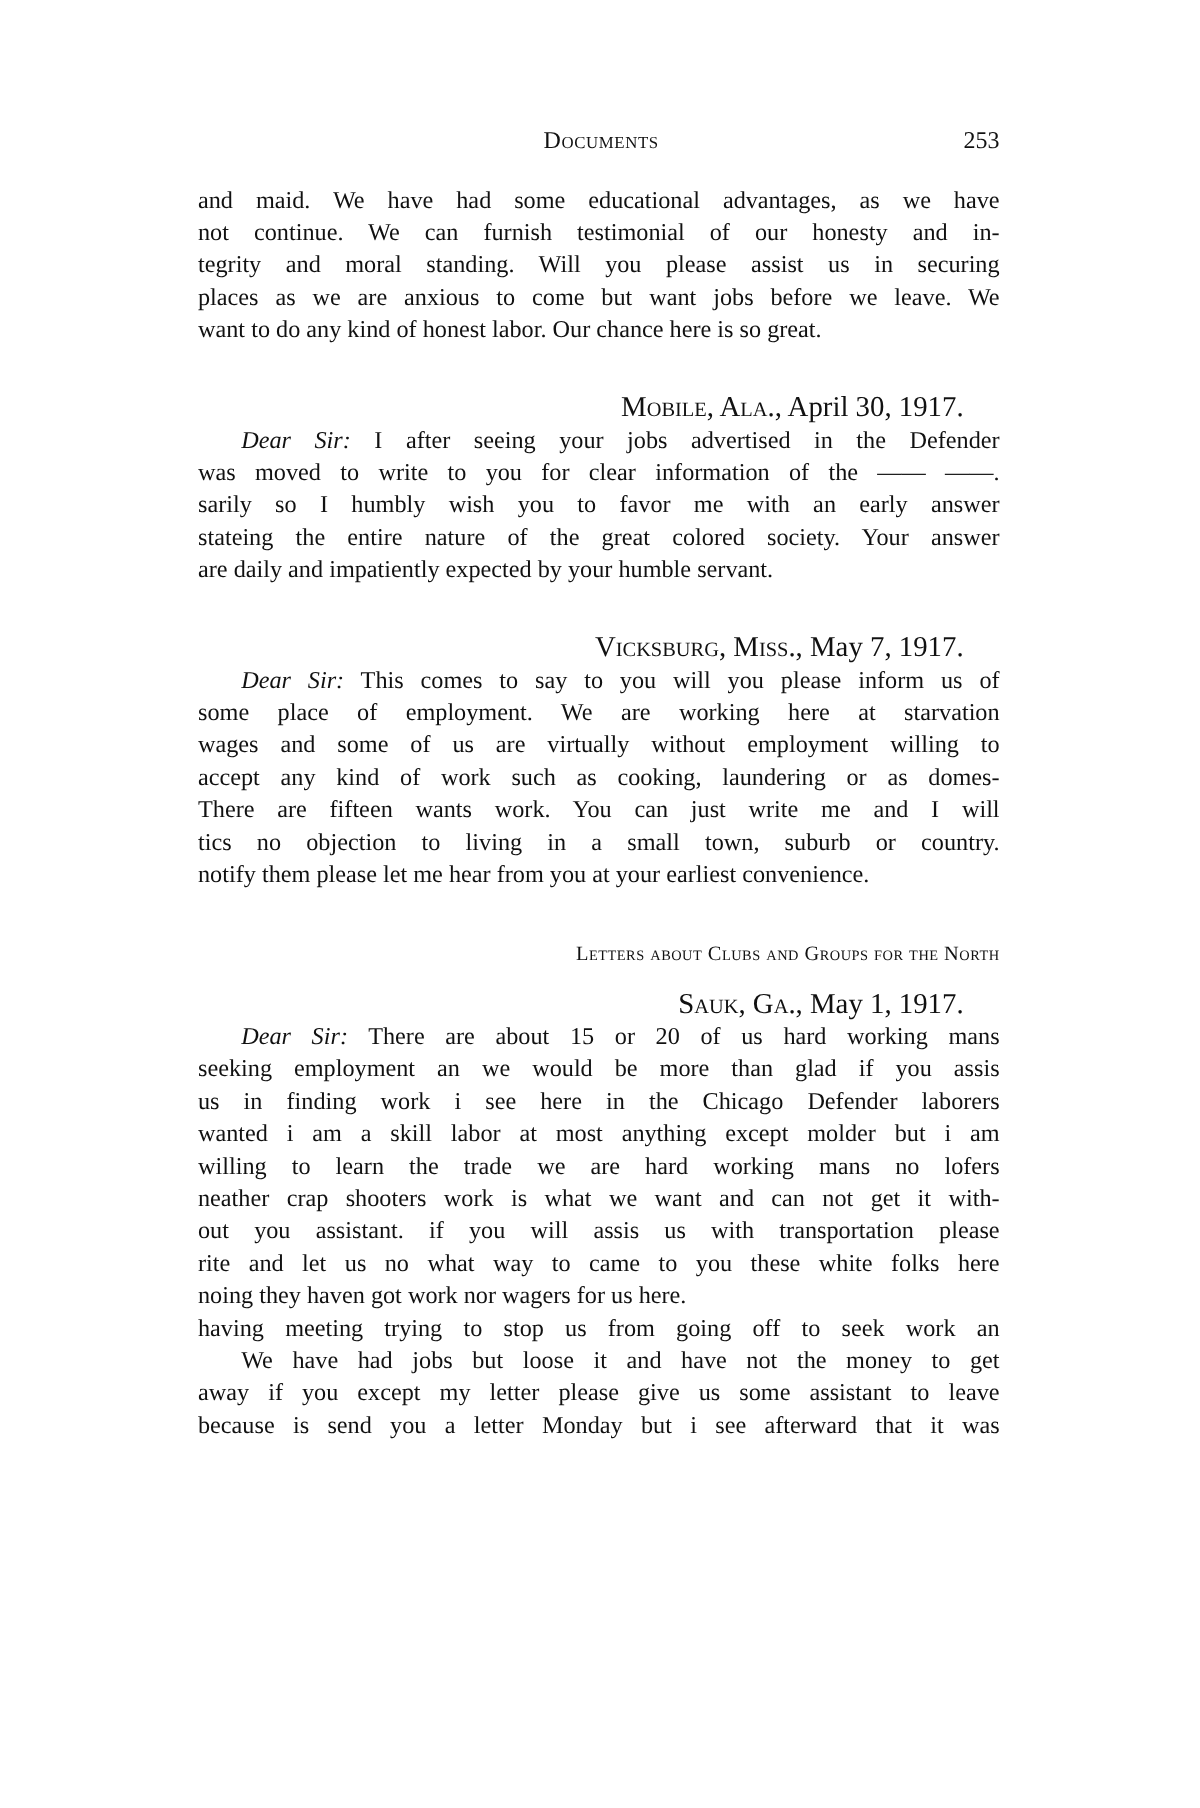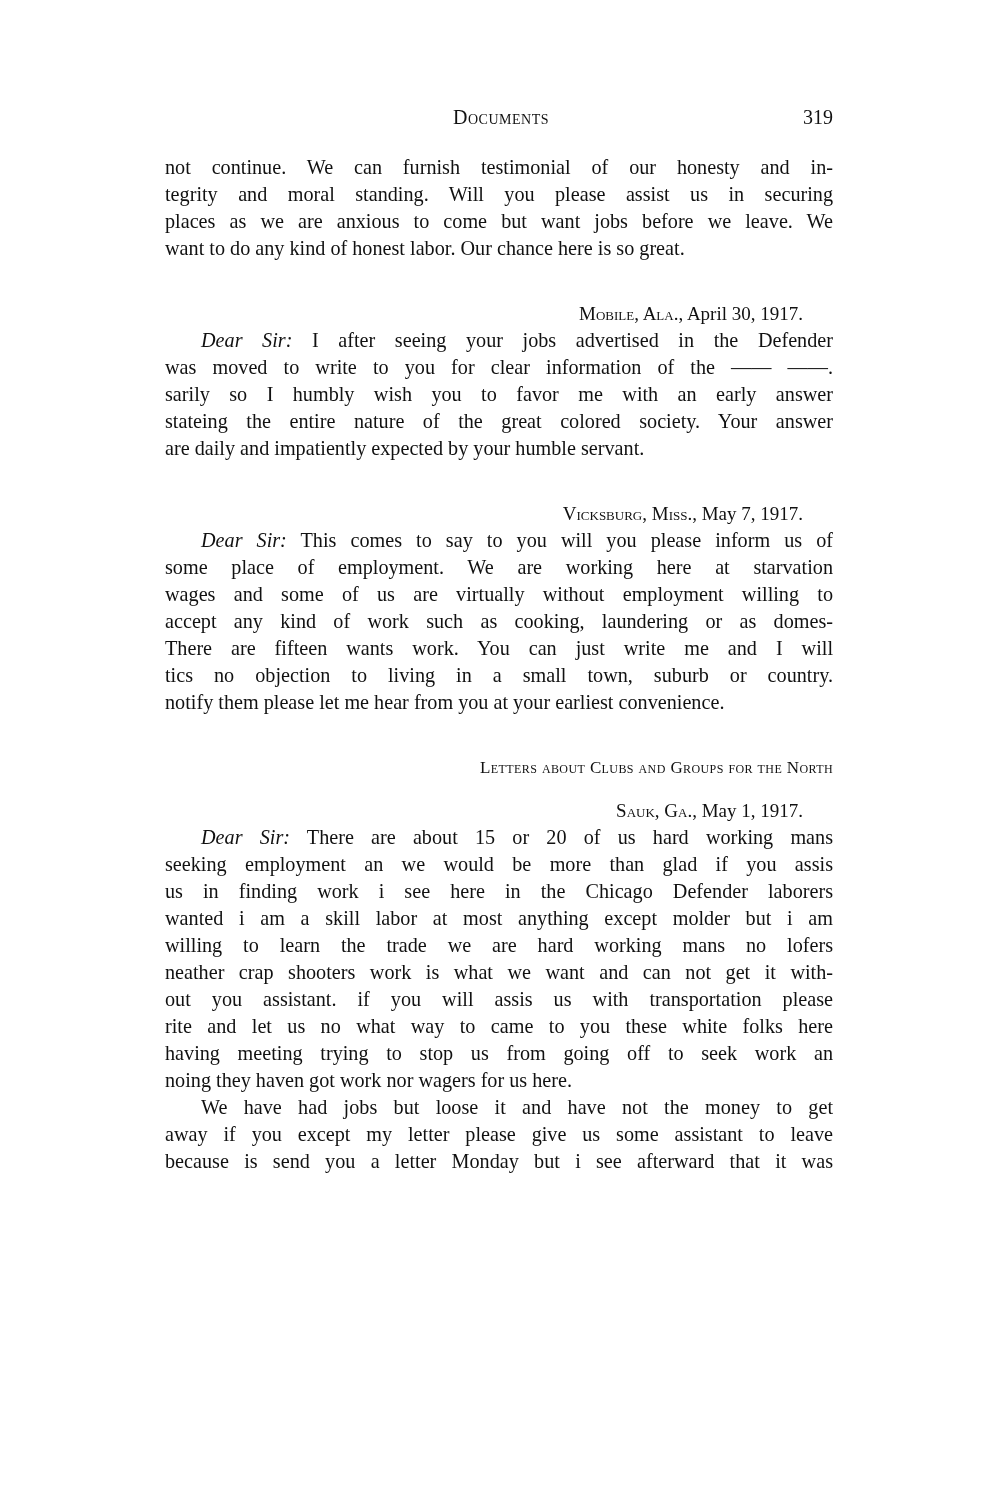--- a/index.html
+++ b/index.html
@@ -47,21 +47,21 @@
       text-align: justify;
       text-align-last: justify;
     }
     .line.last {
       text-align-last: left;
     }
     .indent {
       padding-left: 36px;
     }
     .dateline {
-      font-size: 19px;
+      font-size: 24px;
       line-height: 27px;
       height: 27px;
       text-align: right;
       padding-right: 30px;
       white-space: nowrap;
     }
     .sc {
       font-variant: small-caps;
     }
     .salutation {
@@ -80,26 +80,27 @@
     .gap-head { height: 14px; }
     .gap-sec { height: 16px; }
   </style>
 </head>
 <body>
 
 <div class="page">
 
   <div class="running-head">
     <span class="title">Documents</span>
-    <span class="pageno">319</span>
+    <span class="pageno">253</span>
   </div>
 
   <div class="gap-head"></div>
 
   <div>
+    <div class="line">and maid.  We have had some educational advantages, as we have</div>
     <div class="line">not continue.  We can furnish testimonial of our honesty and in-</div>
     <div class="line">tegrity and moral standing.  Will you please assist us in securing</div>
     <div class="line">places as we are anxious to come but want jobs before we leave.  We</div>
     <div class="line last">want to do any kind of honest labor.  Our chance here is so great.</div>
   </div>
 
   <div class="gap-large"></div>
 
   <div>
     <div class="dateline">
@@ -141,21 +142,21 @@
       <span>May 1, 1917.</span>
     </div>
     <div class="line indent"><span class="salutation">Dear Sir:</span><span> There are about 15 or 20 of us hard working mans</span></div>
     <div class="line">seeking employment an we would be more than glad if you assis</div>
     <div class="line">us in finding work i see here in the Chicago Defender laborers</div>
     <div class="line">wanted i am a skill labor at most anything except molder but i am</div>
     <div class="line">willing to learn the trade we are hard working mans no lofers</div>
     <div class="line">neather crap shooters work is what we want and can not get it with-</div>
     <div class="line">out you assistant.  if you will assis us with transportation please</div>
     <div class="line">rite and let us no what way to came to you these white folks here</div>
+    <div class="line last">noing they haven got work nor wagers for us here.</div>
     <div class="line">having meeting trying to stop us from going off to seek work an</div>
-    <div class="line last">noing they haven got work nor wagers for us here.</div>
 
     <div class="line indent">We have had jobs but loose it and have not the money to get</div>
     <div class="line">away if you except my letter please give us some assistant to leave</div>
     <div class="line">because is send you a letter Monday but i see afterward that it was</div>
   </div>
 
 </div>
 
 </body></html>

